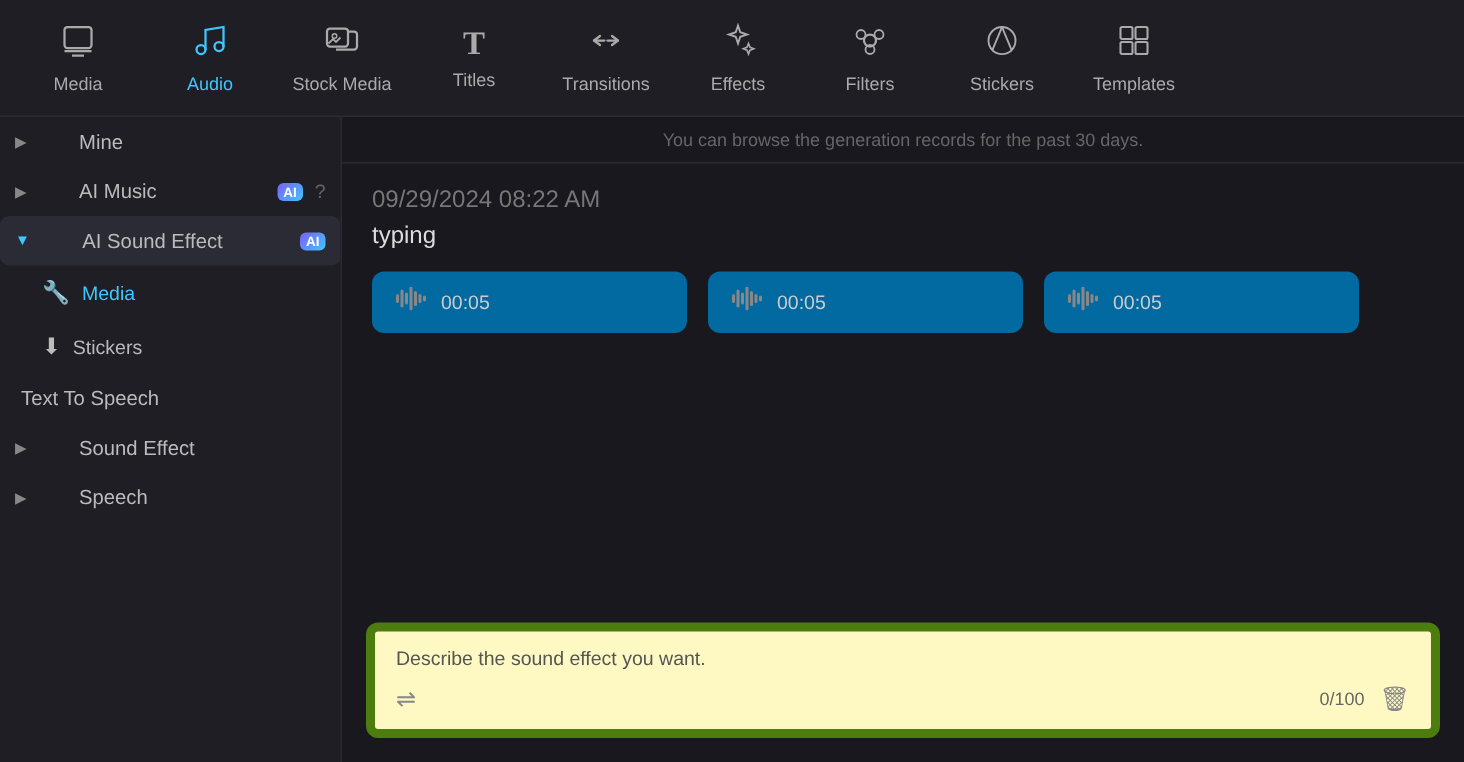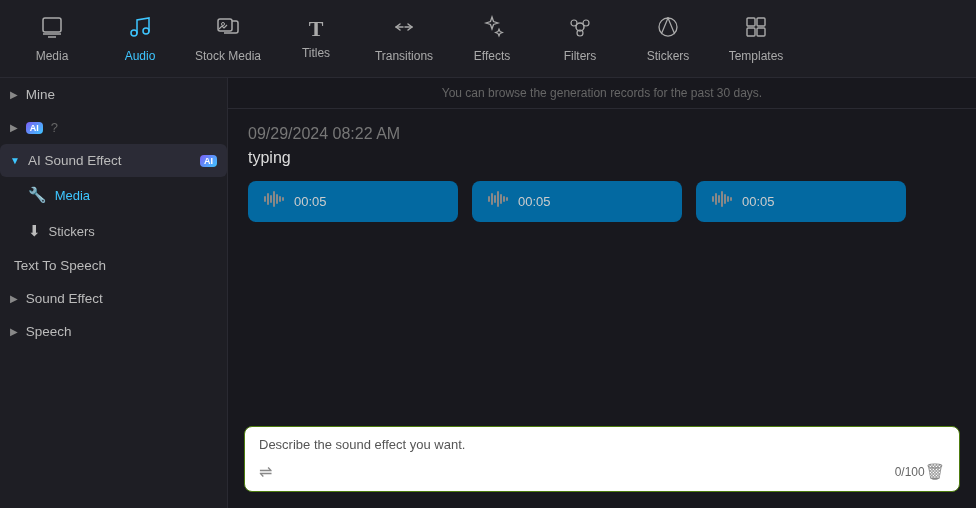--- a/index.html
+++ b/index.html
@@ -71,21 +71,21 @@
       cursor: pointer;
       color: #bbb;
       font-size: 13.5px;
       gap: 8px;
     }
     .sidebar-row.active { background: #2b2b36; }
     .sidebar-row .chevron {
       font-size: 10px;
       color: #888;
     }
-    .sidebar-row .row-label { flex: 1; }
+    .sidebar-row .row-label { flex: 1; margin-left: 27px; }
     .ai-badge {
       background: linear-gradient(135deg, #7b5ff5, #3ec6ff);
       border-radius: 4px;
       font-size: 9px;
       font-weight: bold;
       color: #fff;
       padding: 1px 4px;
     }
     .sub-item {
       display: flex;
@@ -164,22 +164,22 @@
       font-size: 13px;
       color: #ccc;
     }
 
     
     .bottom-area {
       padding: 10px 16px 16px;
       flex-shrink: 0;
     }
     .input-box {
-      background: #ffffff;
-      border: 1px solid #4d7c0f;
+      background: #fef9c3;
+      border: 6px solid #4d7c0f;
       border-radius: 8px;
       padding: 10px 14px;
     }
     .input-placeholder {
       font-size: 13px;
       color: #555;
       margin-bottom: 10px;
     }
     .input-footer {
       display: flex;
@@ -189,20 +189,21 @@
     .shuffle-icon {
       color: #888;
       font-size: 16px;
       cursor: pointer;
     }
     .char-count {
       font-size: 12px;
       color: #666;
       display: flex;
       align-items: center;
+      gap: 10px;
     }
     .trash-icon {
       color: #888;
       font-size: 16px;
       cursor: pointer;
     }
   </style>
 </head>
 <body>
 
@@ -299,20 +300,21 @@
 
   <aside class="sidebar">
 
     <div class="sidebar-row">
       <span class="chevron">▶</span>
       <span class="row-label">Mine</span>
     </div>
 
     <div class="sidebar-row">
       <span class="chevron">▶</span>
+      <span class="row-label">AI Music</span>
       <span class="ai-badge">AI</span>
       <span style="color:#666;font-size:13px;cursor:pointer;">?</span>
     </div>
 
     <div class="sidebar-row active">
       <span class="chevron" style="color:#3ec6ff;">▼</span>
       <span class="row-label">AI Sound Effect</span>
       <span class="ai-badge">AI</span>
     </div>
 

